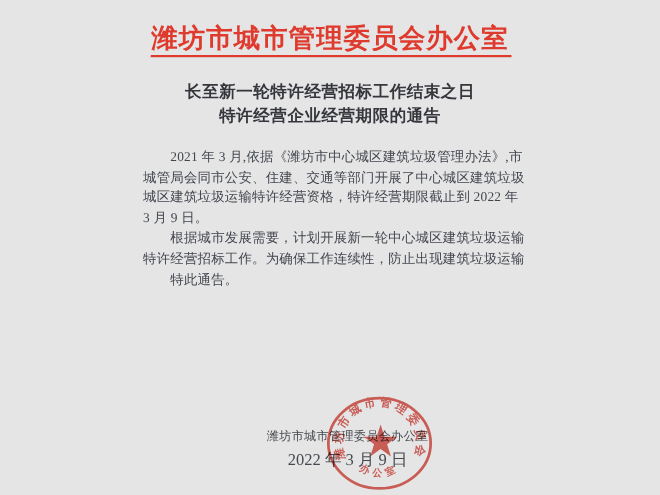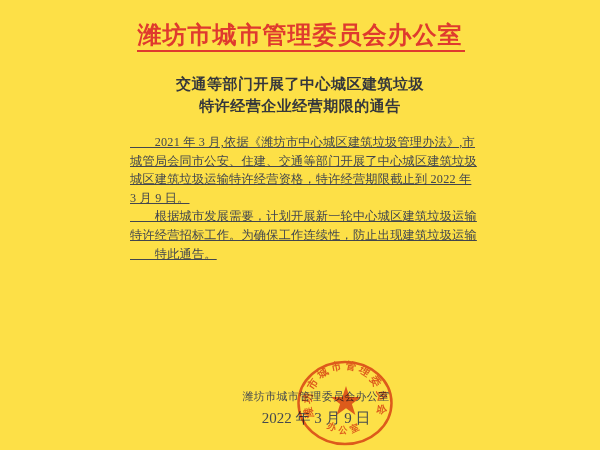--- a/index.html
+++ b/index.html
@@ -1,19 +1,19 @@
 <!DOCTYPE html>
 <html><head>
 <meta charset="utf-8">
 <style>
   html,body{margin:0;padding:0;background:#ffffff;}
   .page{
     position:relative;
     width:600px;height:450px;
-    background:#fde047;
+    background:#e5e5e5;
     overflow:hidden;
     font-family:"Liberation Serif", serif;
   }
   .letterhead{
     position:absolute;
     top:19px;left:0;width:600px;
     text-align:center;
     font-size:24px;
     font-weight:bold;
     letter-spacing:1px;
@@ -38,21 +38,21 @@
   }
   .body-text{
     position:absolute;
     top:133px;left:130px;
     width:346px;
     font-size:12.2px;
     line-height:18.6px;
     color:#42464e;
     letter-spacing:0.2px;
   }
-  .body-line{white-space:nowrap;text-decoration:underline;}
+  .body-line{white-space:nowrap;}
   .signoff{
     position:absolute;
     top:389px;left:238px;
     width:156px;
     text-align:center;
     color:#45494f;
   }
   .signoff .org{font-size:11px;letter-spacing:0.3px;white-space:nowrap;}
   .signoff .date{font-size:15px;margin-top:5px;white-space:nowrap;}
   .seal{
@@ -71,21 +71,21 @@
 </head>
 <body>
 
 <div class="page">
 
   <div class="letterhead">潍坊市城市管理委员会办公室</div>
 
   <div class="letterhead-rule"></div>
 
   <div class="doc-title">
-    <div>交通等部门开展了中心城区建筑垃圾</div>
+    <div>长至新一轮特许经营招标工作结束之日</div>
     <div>特许经营企业经营期限的通告</div>
   </div>
 
   <div class="body-text">
       <div class="body-line">　　2021 年 3 月,依据《潍坊市中心城区建筑垃圾管理办法》,市</div>
       <div class="body-line">城管局会同市公安、住建、交通等部门开展了中心城区建筑垃圾</div>
       <div class="body-line">城区建筑垃圾运输特许经营资格，特许经营期限截止到 2022 年</div>
       <div class="body-line">3 月 9 日。</div>
       <div class="body-line">　　根据城市发展需要，计划开展新一轮中心城区建筑垃圾运输</div>
       <div class="body-line">特许经营招标工作。为确保工作连续性，防止出现建筑垃圾运输</div>

